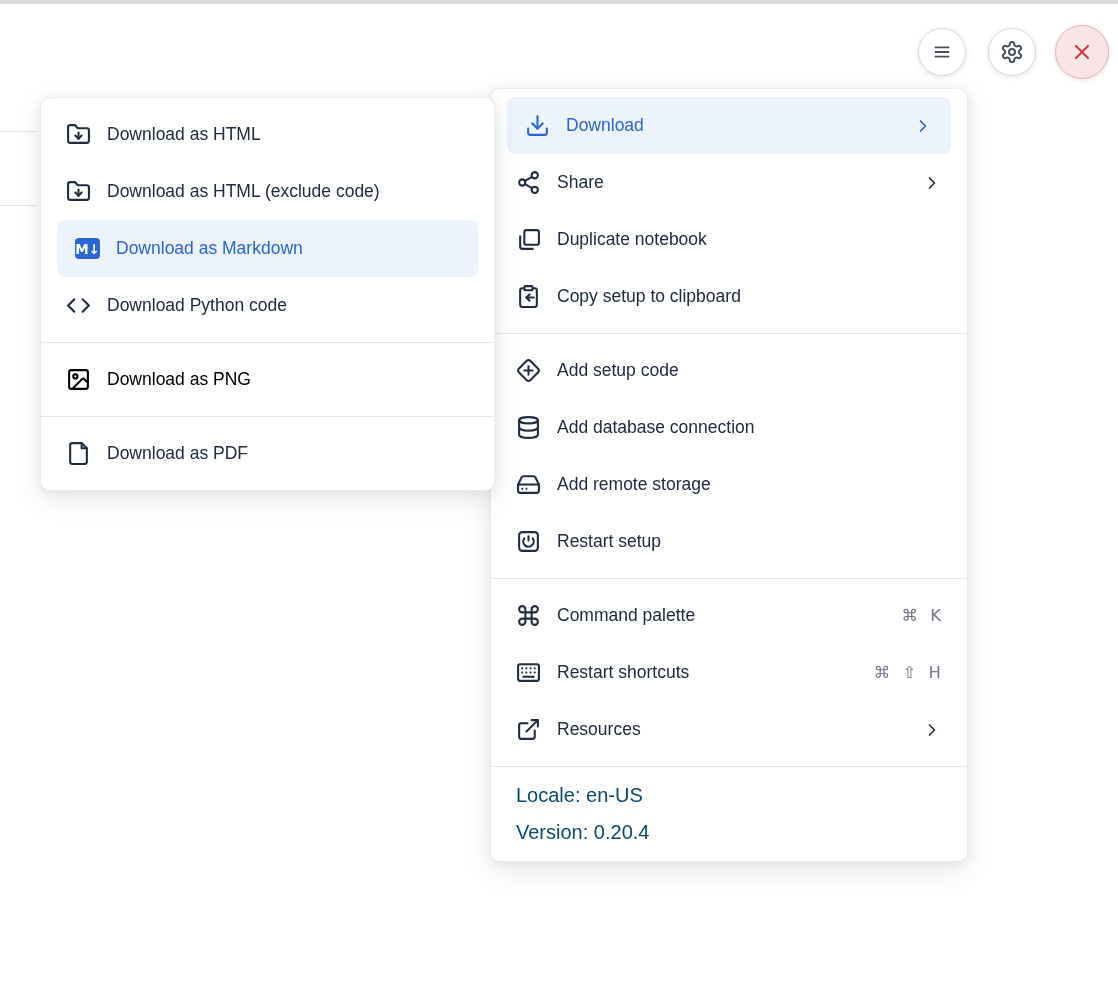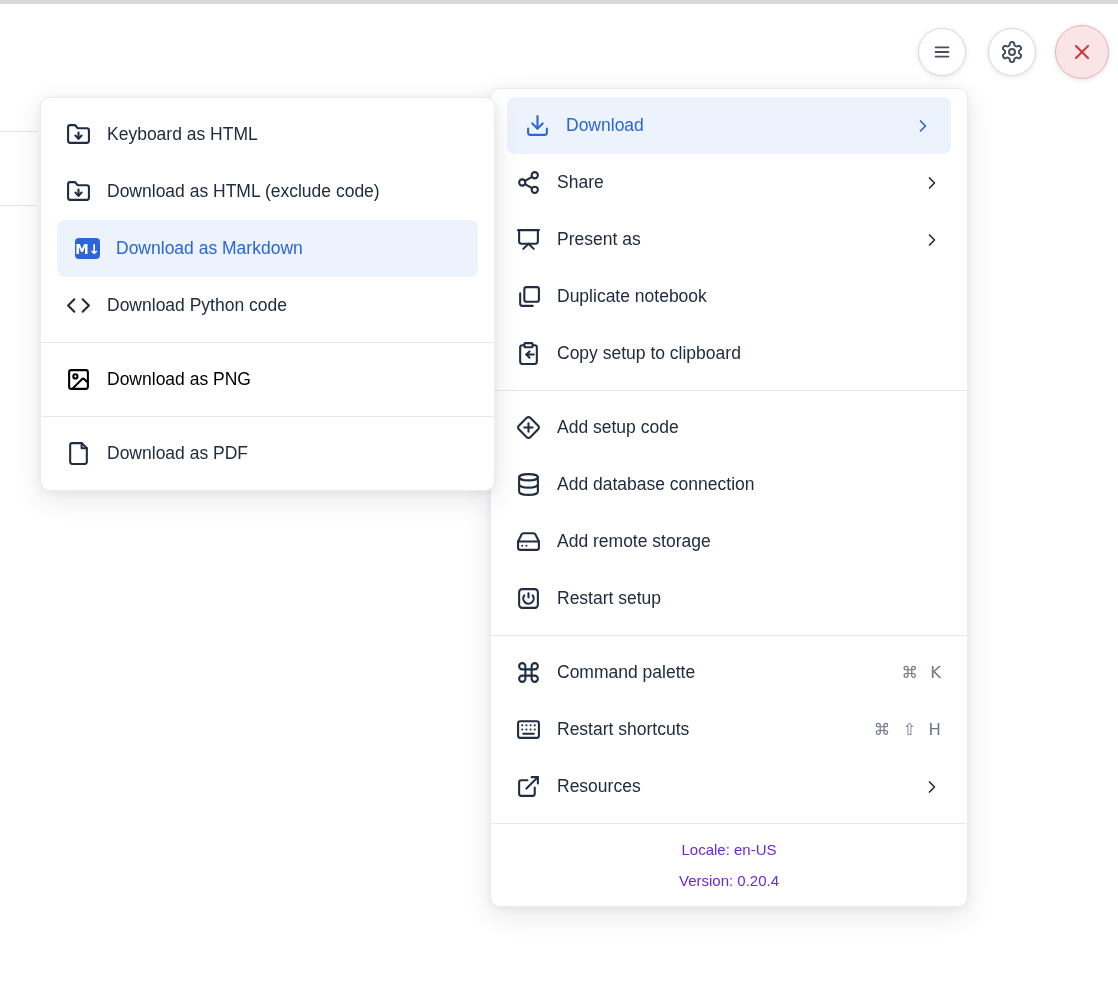--- a/index.html
+++ b/index.html
@@ -56,21 +56,21 @@
     flex: 0 0 auto; color: #6f7888; font-size: 16.5px;
     font-family: "DejaVu Sans", sans-serif; word-spacing: 5px; letter-spacing: 1px;
   }
   .md-badge {
     width: 30px; height: 21px; border-radius: 4px; background: #2b65d9;
     color: #ffffff; font-weight: 700; font-size: 13.5px;
     display: flex; align-items: center; justify-content: center;
     font-family: "DejaVu Sans", sans-serif;
   }
   .menu-footer { border-top: 1px solid #e7e8ec; padding: 10px 0; }
-  .menu-footer .foot-line { padding: 7px 25px; font-size: 15px; color: #6d28d9; text-align: center; }
+  .menu-footer .foot-line { padding: 7px 25px; font-size: 20px; color: #0c4a6e; }
 </style>
 </head>
 <body>
 
 <div class="top-strip"></div>
 <div class="remnant-line remnant-1"></div>
 <div class="remnant-line remnant-2"></div>
 
 <div class="circle-btn" id="btn-menu">
   <span style="display:flex;width:22px;height:22px;">
@@ -119,35 +119,20 @@
       <span class="icon">
           <svg viewBox="0 0 24 24" fill="none" stroke="currentColor" stroke-width="2" stroke-linecap="round" stroke-linejoin="round">
             <circle cx="18" cy="5" r="3"></circle>
             <circle cx="6" cy="12" r="3"></circle>
             <circle cx="18" cy="19" r="3"></circle>
             <path d="m8.59 13.51 6.83 3.98"></path>
             <path d="m15.41 6.51-6.82 3.98"></path>
           </svg>
         </span>
       <span class="label">Share</span>
-      <span class="chev">
-          <svg viewBox="0 0 24 24" fill="none" stroke="currentColor" stroke-width="2" stroke-linecap="round" stroke-linejoin="round">
-            <path d="m9 18 6-6-6-6"></path>
-          </svg>
-        </span>
-    </div>
-    <div class="menu-item">
-      <span class="icon">
-          <svg viewBox="0 0 24 24" fill="none" stroke="currentColor" stroke-width="2" stroke-linecap="round" stroke-linejoin="round">
-            <path d="M2 3h20"></path>
-            <path d="M21 3v11a2 2 0 0 1-2 2H5a2 2 0 0 1-2-2V3"></path>
-            <path d="m7 21 5-5 5 5"></path>
-          </svg>
-        </span>
-      <span class="label">Present as</span>
       <span class="chev">
           <svg viewBox="0 0 24 24" fill="none" stroke="currentColor" stroke-width="2" stroke-linecap="round" stroke-linejoin="round">
             <path d="m9 18 6-6-6-6"></path>
           </svg>
         </span>
     </div>
     <div class="menu-item">
       <span class="icon">
           <svg viewBox="0 0 24 24" fill="none" stroke="currentColor" stroke-width="2" stroke-linecap="round" stroke-linejoin="round">
             <rect width="14" height="14" x="8" y="3" rx="2"></rect>
@@ -264,21 +249,21 @@
 <div class="menu" id="download-submenu">
   <div class="section">
     <div class="menu-item">
       <span class="icon">
           <svg viewBox="0 0 24 24" fill="none" stroke="currentColor" stroke-width="2" stroke-linecap="round" stroke-linejoin="round">
             <path d="M20 20a2 2 0 0 0 2-2V8a2 2 0 0 0-2-2h-7.9a2 2 0 0 1-1.69-.9L9.6 3.9A2 2 0 0 0 7.93 3H4a2 2 0 0 0-2 2v13a2 2 0 0 0 2 2Z"></path>
             <path d="M12 10v6"></path>
             <path d="m15 13-3 3-3-3"></path>
           </svg>
         </span>
-      <span class="label">Keyboard as HTML</span>
+      <span class="label">Download as HTML</span>
     </div>
     <div class="menu-item">
       <span class="icon">
           <svg viewBox="0 0 24 24" fill="none" stroke="currentColor" stroke-width="2" stroke-linecap="round" stroke-linejoin="round">
             <path d="M20 20a2 2 0 0 0 2-2V8a2 2 0 0 0-2-2h-7.9a2 2 0 0 1-1.69-.9L9.6 3.9A2 2 0 0 0 7.93 3H4a2 2 0 0 0-2 2v13a2 2 0 0 0 2 2Z"></path>
             <path d="M12 10v6"></path>
             <path d="m15 13-3 3-3-3"></path>
           </svg>
         </span>
       <span class="label">Download as HTML (exclude code)</span>

